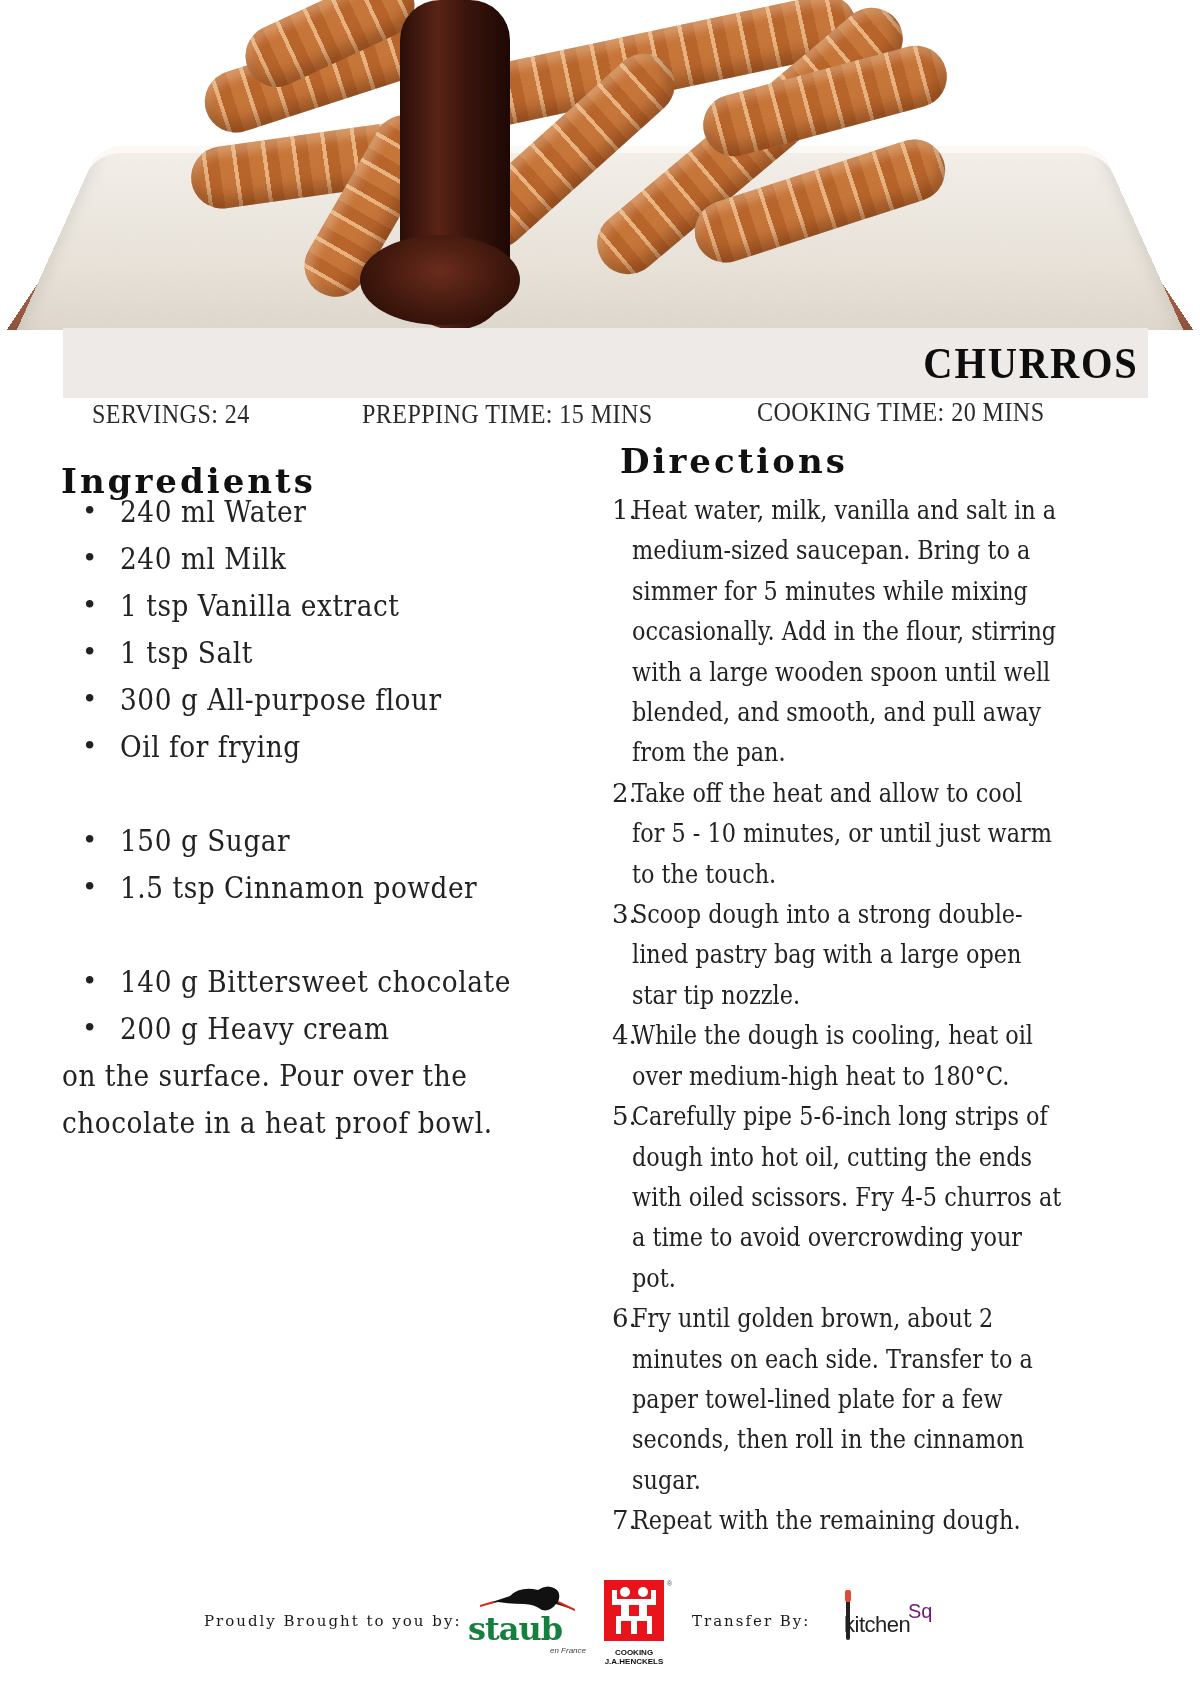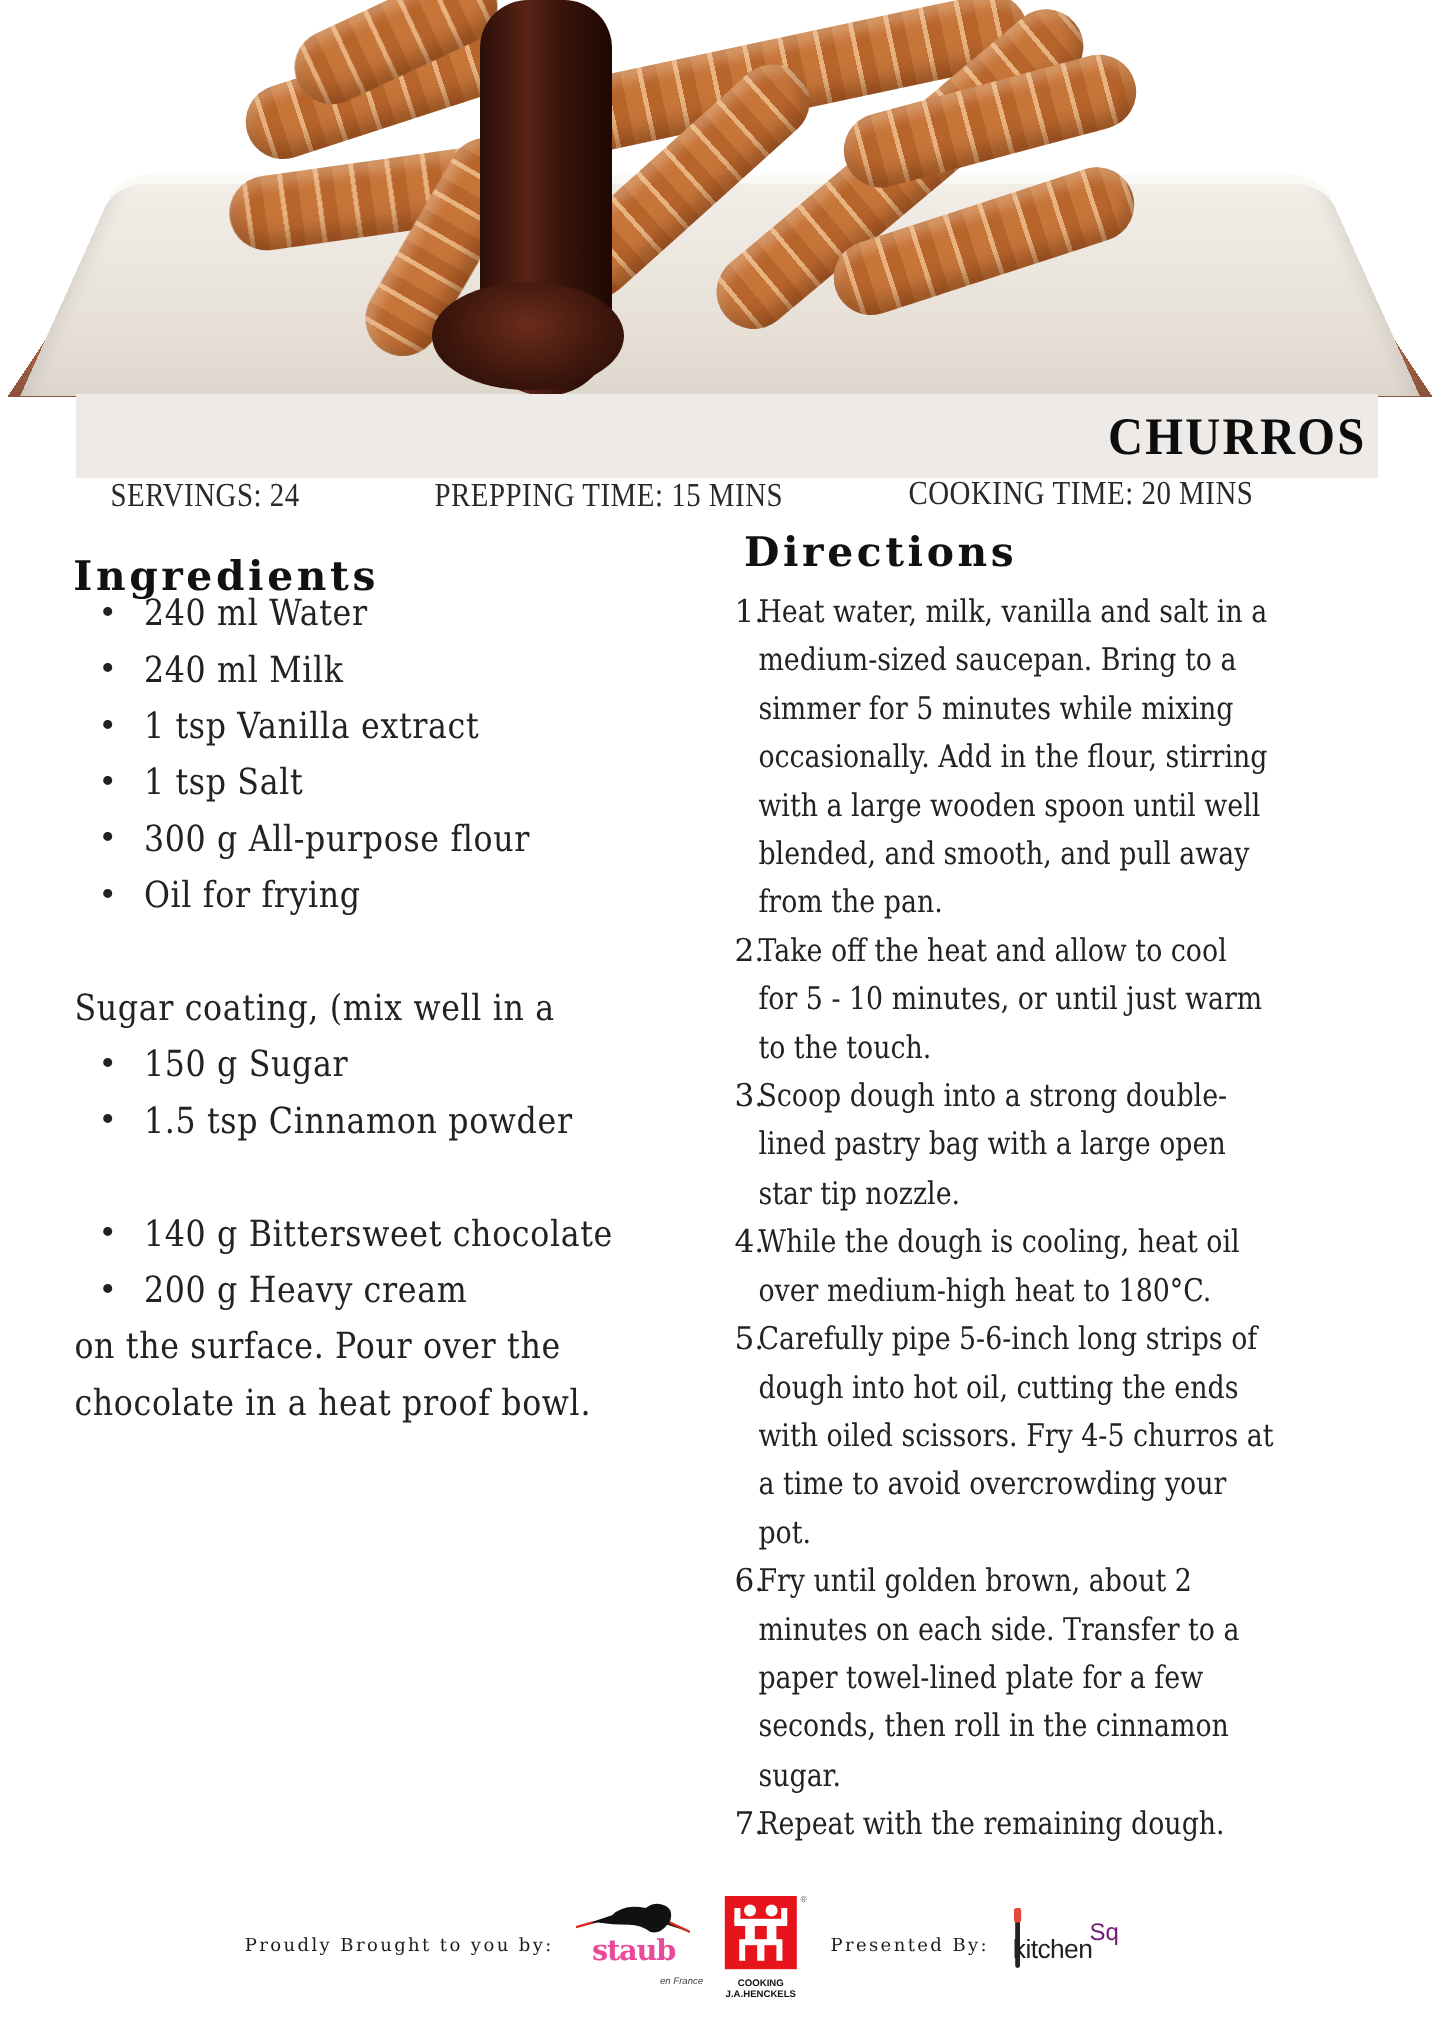--- a/index.html
+++ b/index.html
@@ -64,22 +64,22 @@
   .step-line { display: block; white-space: nowrap; }
 
   
   .footer-label { position: absolute; top: 1612px; font-family: "DejaVu Serif", serif;
                   font-size: 15px; letter-spacing: 2px; color: #1a1a1a; white-space: nowrap; }
   .footer-brought { left: 204px; }
   .footer-presented { left: 692px; }
 
   .logo-staub { position: absolute; left: 468px; top: 1582px; width: 120px; height: 76px; }
   .staub-bird { position: absolute; left: 12px; top: 0; width: 95px; height: 36px; }
-  .staub-word { position: absolute; left: 0; top: 28px; width: 120px; text-align: center;
-                font-family: "DejaVu Serif", serif; font-weight: bold; font-size: 24px; color: #ec4899; letter-spacing: -1px; }
+  .staub-word { position: absolute; left: 0; top: 28px; width: 120px; text-align: left;
+                font-family: "DejaVu Serif", serif; font-weight: bold; font-size: 32px; color: #15803d; letter-spacing: -1px; }
   .staub-sub { position: absolute; right: 2px; top: 64px; font-family: "Liberation Sans", sans-serif;
                font-style: italic; font-size: 8px; color: #444; }
 
   .logo-zwilling { position: absolute; left: 604px; top: 1580px; width: 70px; height: 105px; }
   .zw-box { position: absolute; left: 0; top: 0; width: 60px; height: 61px; background: #e8141b; }
   .zw-reg { position: absolute; left: 63px; top: 0; font-size: 7px; color: #555; font-family: "Liberation Sans", sans-serif; }
   .zw-text { position: absolute; left: -6px; top: 68px; width: 72px; text-align: center;
              font-family: "Liberation Sans", sans-serif; font-weight: bold; font-size: 8px; line-height: 9px; color: #111; }
 
   .logo-kitchensq { position: absolute; left: 836px; top: 1590px; width: 100px; height: 55px; }
@@ -124,21 +124,20 @@
     <li><span class="bullet">•</span><span class="ingredient-text">240 ml  Water</span></li>
     <li><span class="bullet">•</span><span class="ingredient-text">240 ml Milk</span></li>
     <li><span class="bullet">•</span><span class="ingredient-text">1 tsp Vanilla extract</span></li>
     <li><span class="bullet">•</span><span class="ingredient-text">1 tsp  Salt</span></li>
     <li><span class="bullet">•</span><span class="ingredient-text">300 g  All-purpose flour</span></li>
     <li><span class="bullet">•</span><span class="ingredient-text">Oil for frying</span></li>
   </ul>
 
   <div class="gap"></div>
 
-  <p class="para"><span class="para-text">Sugar coating, (mix well in a</span></p>
   <ul>
     <li><span class="bullet">•</span><span class="ingredient-text">150 g  Sugar</span></li>
     <li><span class="bullet">•</span><span class="ingredient-text">1.5 tsp  Cinnamon powder</span></li>
   </ul>
 
   <div class="gap"></div>
 
   <ul>
     <li><span class="bullet">•</span><span class="ingredient-text">140 g  Bittersweet chocolate</span></li>
     <li><span class="bullet">•</span><span class="ingredient-text">200 g  Heavy cream</span></li>
@@ -245,20 +244,20 @@
       </g>
     </svg>
   </div>
   <span class="zw-reg">®</span>
   <div class="zw-text">
     <div>COOKING</div>
     <div>J.A.HENCKELS</div>
   </div>
 </div>
 
-<span class="footer-label footer-presented">Presented By:</span>
+<span class="footer-label footer-presented">Transfer By:</span>
 
 <div class="logo-kitchensq">
   <div class="ksq-tool"></div>
   <div class="ksq-tool-tip"></div>
   <span class="ksq-word">kitchen</span>
   <span class="ksq-sup">Sq</span>
 </div>
 
 </body></html>

